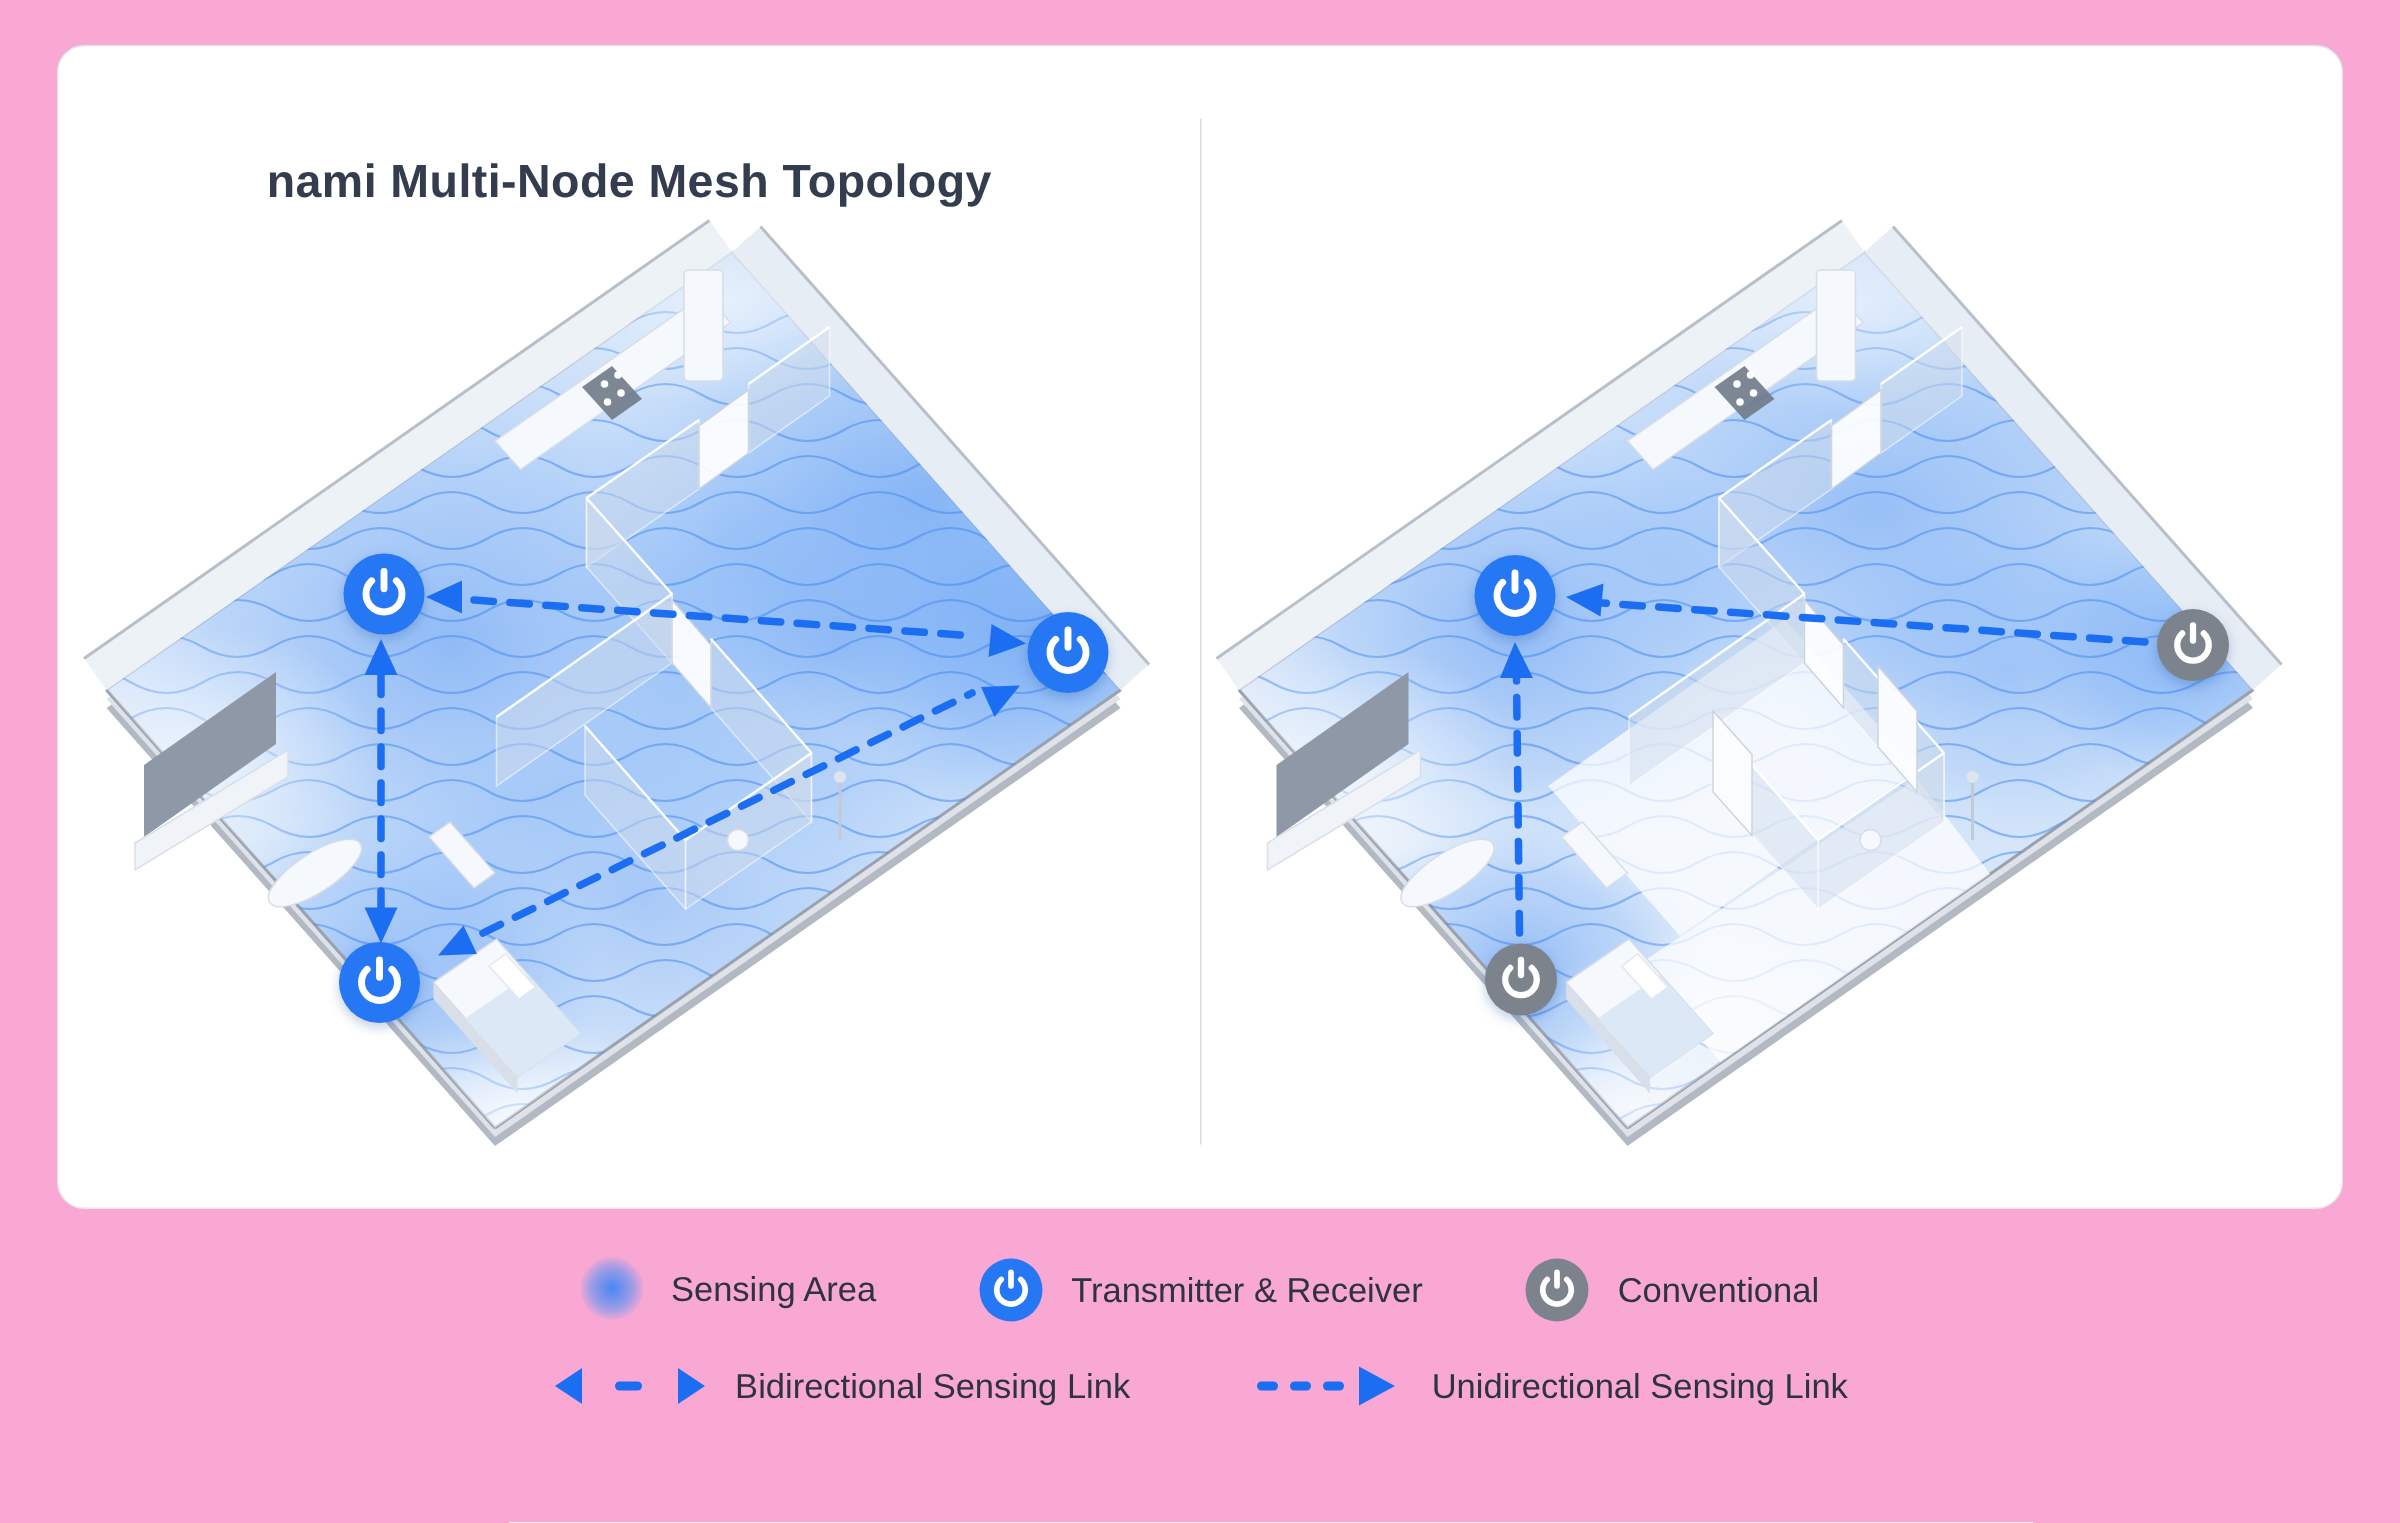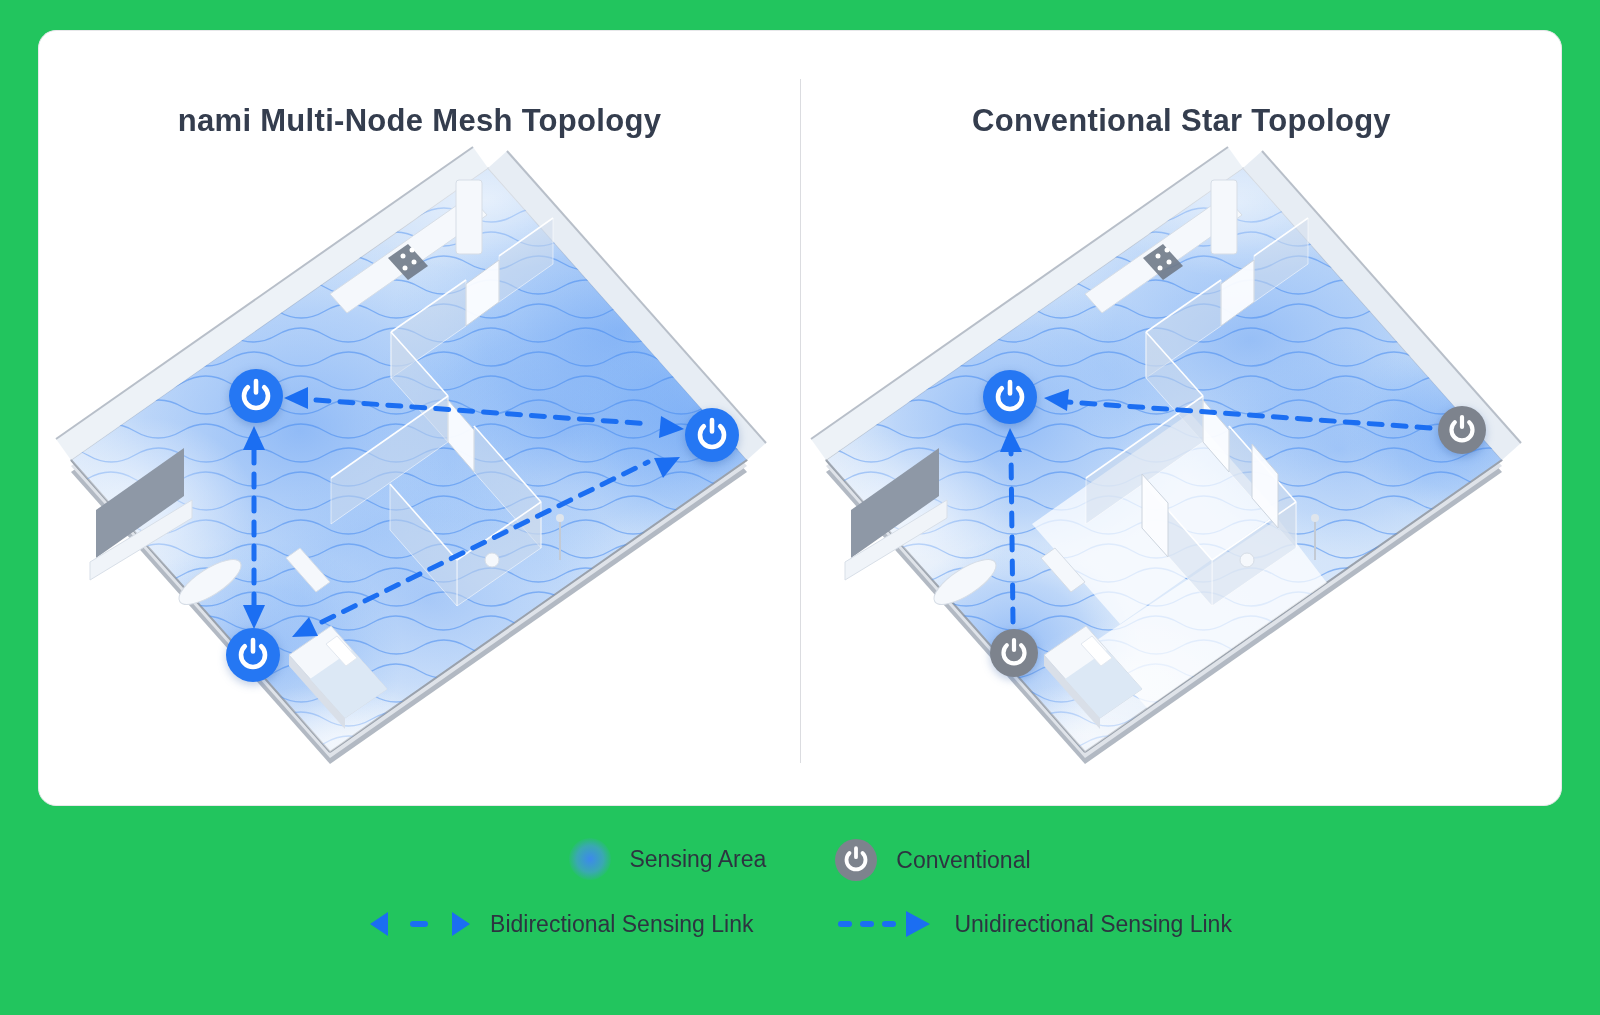--- a/index.html
+++ b/index.html
@@ -3,21 +3,21 @@
 <meta charset="utf-8">
 <style>
   :root{
     --accent-blue:#2577f3; --link-blue:#1b6ef2; --node-gray:#7d838d;
     --wave-blue:#3d85ef; --title-text:#343d4e; --legend-text:#2d3440;
     --card-border:#e7e8ea; --divider:#dbdce0;
   }
   *{margin:0;padding:0;box-sizing:border-box;}
   html,body{width:1600px;height:1015px;background:#ffffff;overflow:hidden;
     font-family:"Liberation Sans","DejaVu Sans",sans-serif;}
-  .stage{position:relative;width:1600px;height:1015px;background:#22c55e;}
+  .stage{position:relative;width:1600px;height:1015px;background:#f9a8d4;}
   .card{position:absolute;left:38px;top:30px;width:1524px;height:776px;
     background:#fff;border:1px solid var(--card-border);border-radius:18px;}
   .divider{position:absolute;left:761px;top:48px;width:1px;height:684px;background:var(--divider);}
   .title{position:absolute;top:72px;text-align:center;font-size:31px;font-weight:700;
     color:var(--title-text);letter-spacing:.3px;}
   .title.left{left:0;width:761px;}
   .title.right{left:761px;width:763px;}
   svg.scene{position:absolute;left:0;top:0;width:1600px;height:1015px;pointer-events:none;}
   .dash{stroke:var(--link-blue);stroke-width:5;fill:none;stroke-dasharray:13 11;stroke-linecap:round;}
   .arrow{fill:var(--link-blue);}
@@ -39,21 +39,20 @@
   .sense-dot{width:42px;height:42px;border-radius:50%;
     background:radial-gradient(circle,rgba(62,134,244,.95) 0%,rgba(77,145,246,.55) 45%,rgba(120,175,248,0) 75%);}
 </style>
 </head>
 <body>
 
 <div class="stage">
 
   <div class="card">
     <div class="title left">nami Multi-Node Mesh Topology</div>
-    <div class="title right">Conventional Star Topology</div>
     <div class="divider"></div>
   </div>
 
   <svg class="scene" viewBox="0 0 1600 1015">
     <defs>
       <linearGradient id="floorGrad" x1="0" y1="1" x2="1" y2="0">
         <stop offset="0" stop-color="#eef3fa"></stop>
         <stop offset="0.45" stop-color="#d8e7fa"></stop>
         <stop offset="1" stop-color="#c4dbf8"></stop>
       </linearGradient>
@@ -344,20 +343,27 @@
   </svg>
 
   <div class="legend">
     <div class="legend-row r1">
       <div class="legend-item">
         <span class="sense-dot"></span>
         <span>Sensing Area</span>
       </div>
       <div class="legend-item">
         <svg width="44" height="44" viewBox="0 0 44 44">
+          <circle cx="22" cy="22" r="21" fill="var(--accent-blue)"></circle>
+          <path class="glyph" stroke-width="3.8" transform="translate(22,22)" d="M -6.5 -7 A 9.5 9.5 0 1 0 6.5 -7 M 0 -11.8 L 0 -2.8"></path>
+        </svg>
+        <span>Transmitter &amp; Receiver</span>
+      </div>
+      <div class="legend-item">
+        <svg width="44" height="44" viewBox="0 0 44 44">
           <circle cx="22" cy="22" r="21" fill="var(--node-gray)"></circle>
           <path class="glyph" stroke-width="3.8" transform="translate(22,22)" d="M -6.5 -7 A 9.5 9.5 0 1 0 6.5 -7 M 0 -11.8 L 0 -2.8"></path>
         </svg>
         <span>Conventional</span>
       </div>
     </div>
     <div class="legend-row r2">
       <div class="legend-item">
         <svg width="104" height="32" viewBox="0 0 104 32">
           <polygon points="20,4 20,28 2,16" fill="var(--link-blue)"></polygon>

